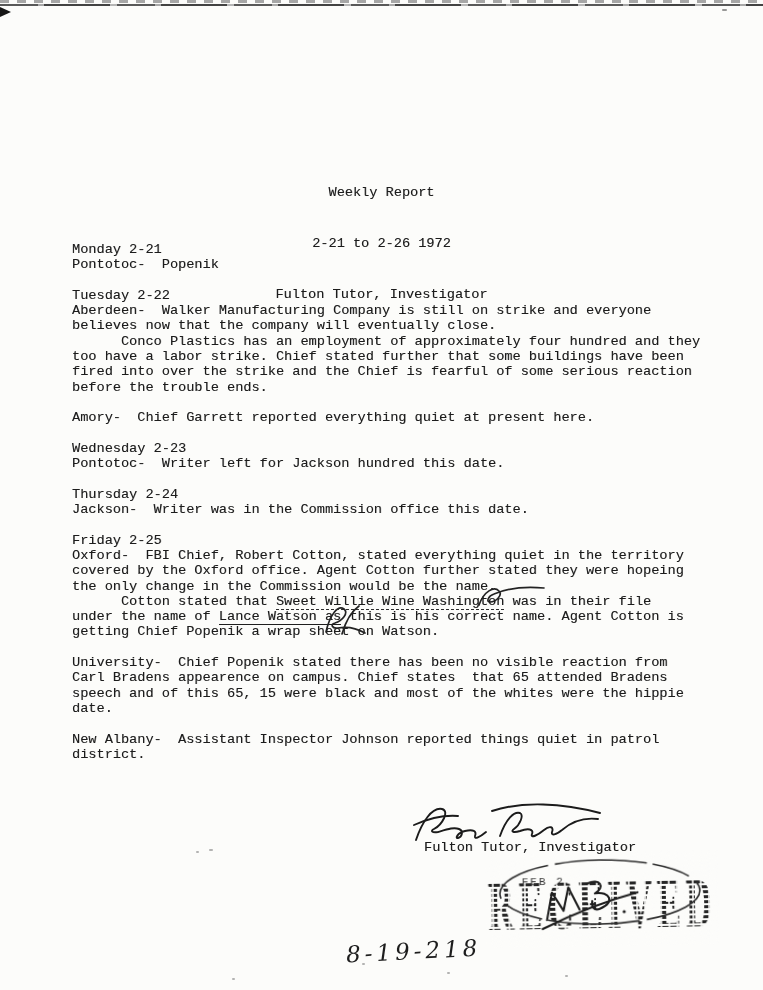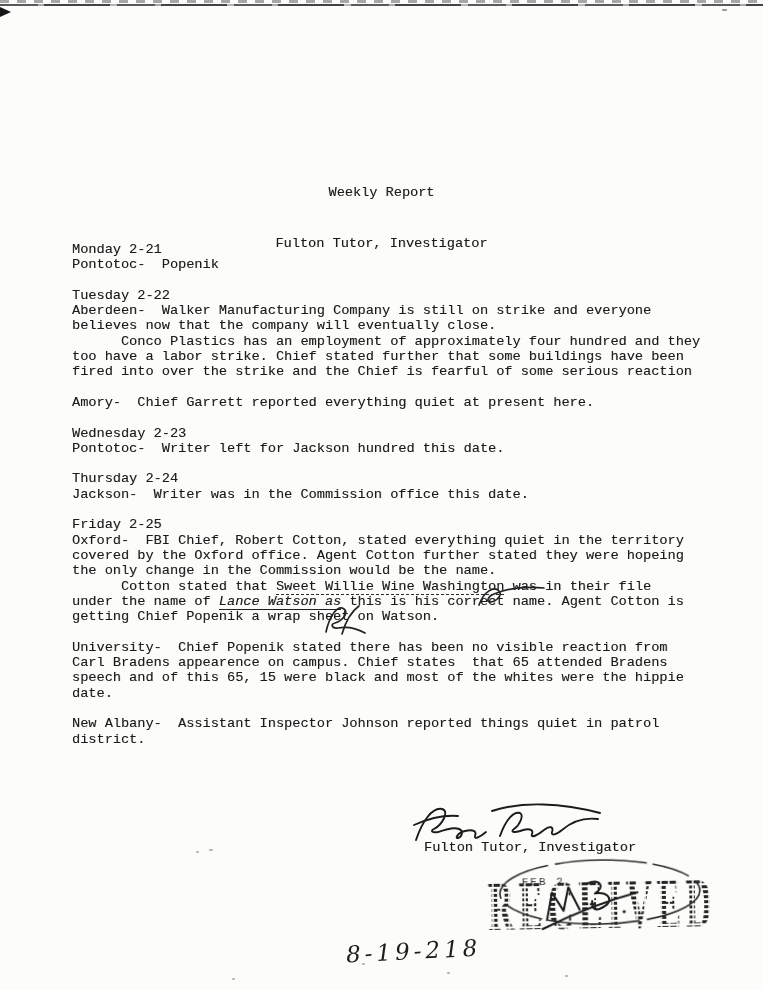--- a/index.html
+++ b/index.html
@@ -23,21 +23,21 @@
     text-shadow:.35px .35px 0 rgba(20,20,20,.4);
     white-space:pre;
   }
   .doc-body{
     position:absolute;left:72px;top:242px;width:660px;
     font-size:13.6px;line-height:15.3px;
     text-shadow:.35px .35px 0 rgba(20,20,20,.38);
   }
   .tline{white-space:pre;min-height:15.3px;}
   .u-dashed{border-bottom:1.6px dashed #2c2c2c;}
-  .u-solid{border-bottom:1.7px solid #1f1f1f;font-style:italic;}
+  .u-solid{border-bottom:1.7px solid #1f1f1f;}
   .pen{position:absolute;}
   .pen path{fill:none;stroke:#232323;stroke-width:1.7;stroke-linecap:round;stroke-linejoin:round;}
   .sig-scrawl{position:absolute;left:412px;top:798px;}
   .sig-scrawl path{fill:none;stroke:#1b1b1b;stroke-width:1.9;stroke-linecap:round;stroke-linejoin:round;}
   .sig-typed{
     position:absolute;left:424px;top:840px;font-size:13.6px;white-space:pre;
     text-shadow:.35px .35px 0 rgba(20,20,20,.4);
   }
   
   .stamp{position:absolute;left:486px;top:852px;width:232px;height:94px;transform:rotate(-1deg);filter:blur(.3px);}
@@ -63,33 +63,35 @@
 <body>
 
 <div class="page">
 
   <div class="edge-dash-top"></div>
   <div class="edge-line-top"></div>
   <div class="corner-mark"></div>
 
   <div class="doc-header">
     <div>Weekly Report</div>
+    <div>2-21 to 2-26 1972</div>
     <div>Fulton Tutor, Investigator</div>
   </div>
 
   <div class="doc-body">
       <div class="tline"><span>Monday 2-21</span></div>
       <div class="tline"><span>Pontotoc-  Popenik</span></div>
       <div class="tline"><span></span></div>
       <div class="tline"><span>Tuesday 2-22</span></div>
       <div class="tline"><span>Aberdeen-  Walker Manufacturing Company is still on strike and everyone</span></div>
       <div class="tline"><span>believes now that the company will eventually close.</span></div>
       <div class="tline"><span>      Conco Plastics has an employment of approximately four hundred and they</span></div>
       <div class="tline"><span>too have a labor strike. Chief stated further that some buildings have been</span></div>
       <div class="tline"><span>fired into over the strike and the Chief is fearful of some serious reaction</span></div>
+      <div class="tline"><span>before the trouble ends.</span></div>
       <div class="tline"><span></span></div>
       <div class="tline"><span>Amory-  Chief Garrett reported everything quiet at present here.</span></div>
       <div class="tline"><span></span></div>
       <div class="tline"><span>Wednesday 2-23</span></div>
       <div class="tline"><span>Pontotoc-  Writer left for Jackson hundred this date.</span></div>
       <div class="tline"><span></span></div>
       <div class="tline"><span>Thursday 2-24</span></div>
       <div class="tline"><span>Jackson-  Writer was in the Commission office this date.</span></div>
       <div class="tline"><span></span></div>
       <div class="tline"><span>Friday 2-25</span></div>

